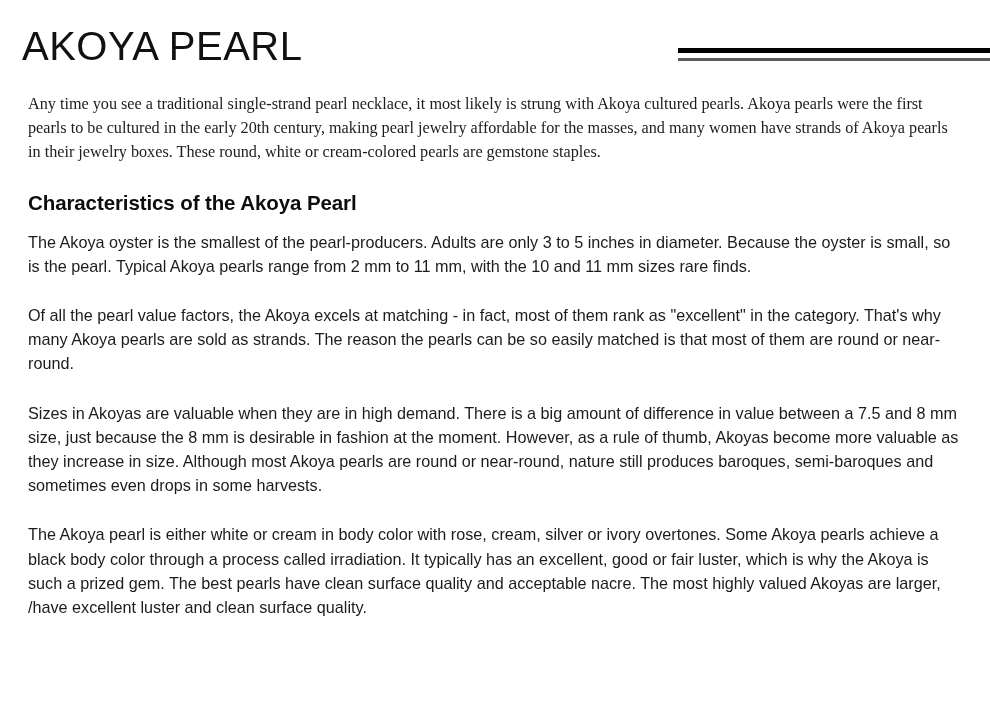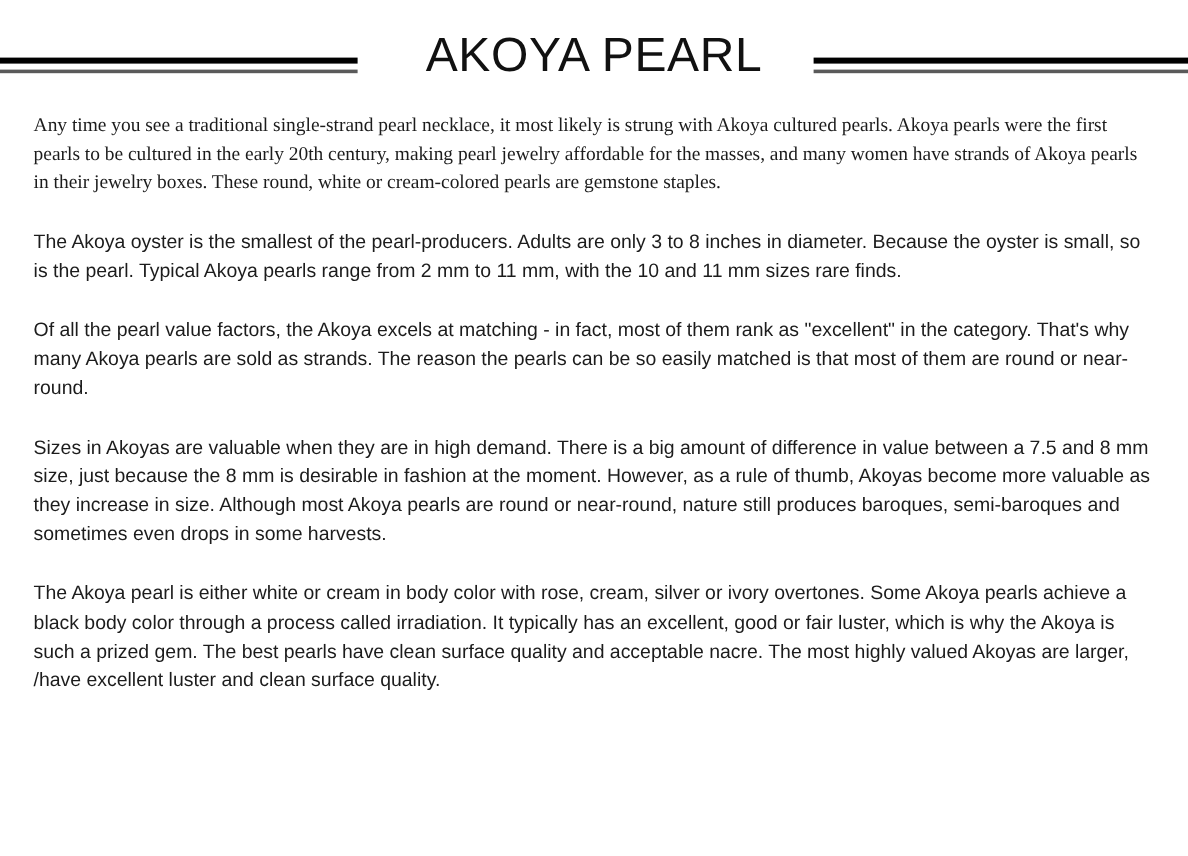--- a/index.html
+++ b/index.html
@@ -24,21 +24,20 @@
     background: #ffffff;
     box-sizing: border-box;
   }
 
   
   .header {
     position: relative;
     height: 92px;
     display: flex;
     align-items: center;
-    justify-content: center;
   }
 
   .rule {
     position: absolute;
     top: 48px;
     height: 14px;
   }
   .rule-left  { left: 0;  width: 298px; }
   .rule-right { right: 0; width: 312px; }
 
@@ -113,22 +112,23 @@
     <div class="rule rule-right">
       <div class="bar-thick"></div>
       <div class="bar-thin"></div>
     </div>
   </div>
 
   <div class="content">
 
     <p class="body-text intro-para">Any time you see a traditional single-strand pearl necklace, it most likely is strung with Akoya cultured pearls. Akoya pearls were the first pearls to be cultured in the early 20th century, making pearl jewelry affordable for the masses, and many women have strands of Akoya pearls in their jewelry boxes. These round, white or cream-colored pearls are gemstone staples.</p>
 
+    <h2 class="section-heading">Characteristics of the Akoya Pearl</h2>
 
-    <p class="body-text">The Akoya oyster is the smallest of the pearl-producers. Adults are only 3 to 8 inches in diameter. Because the oyster is small, so is the pearl. Typical Akoya pearls range from 2 mm to 11 mm, with the 10 and 11 mm sizes rare finds.</p>
+    <p class="body-text">The Akoya oyster is the smallest of the pearl-producers. Adults are only 3 to 5 inches in diameter. Because the oyster is small, so is the pearl. Typical Akoya pearls range from 2 mm to 11 mm, with the 10 and 11 mm sizes rare finds.</p>
 
     <p class="body-text">Of all the pearl value factors, the Akoya excels at matching - in fact, most of them rank as "excellent" in the category. That's why many Akoya pearls are sold as strands. The reason the pearls can be so easily matched is that most of them are round or near-round.</p>
 
     <p class="body-text">Sizes in Akoyas are valuable when they are in high demand. There is a big amount of difference in value between a 7.5 and 8 mm size, just because the 8 mm is desirable in fashion at the moment. However, as a rule of thumb, Akoyas become more valuable as they increase in size. Although most Akoya pearls are round or near-round, nature still produces baroques, semi-baroques and sometimes even drops in some harvests.</p>
 
     <p class="body-text">The Akoya pearl is either white or cream in body color with rose, cream, silver or ivory overtones. Some Akoya pearls achieve a black body color through a process called irradiation. It typically has an excellent, good or fair luster, which is why the Akoya is such a prized gem. The best pearls have clean surface quality and acceptable nacre. The most highly valued Akoyas are larger, /have excellent luster and clean surface quality.</p>
 
   </div>
 </div>
 

